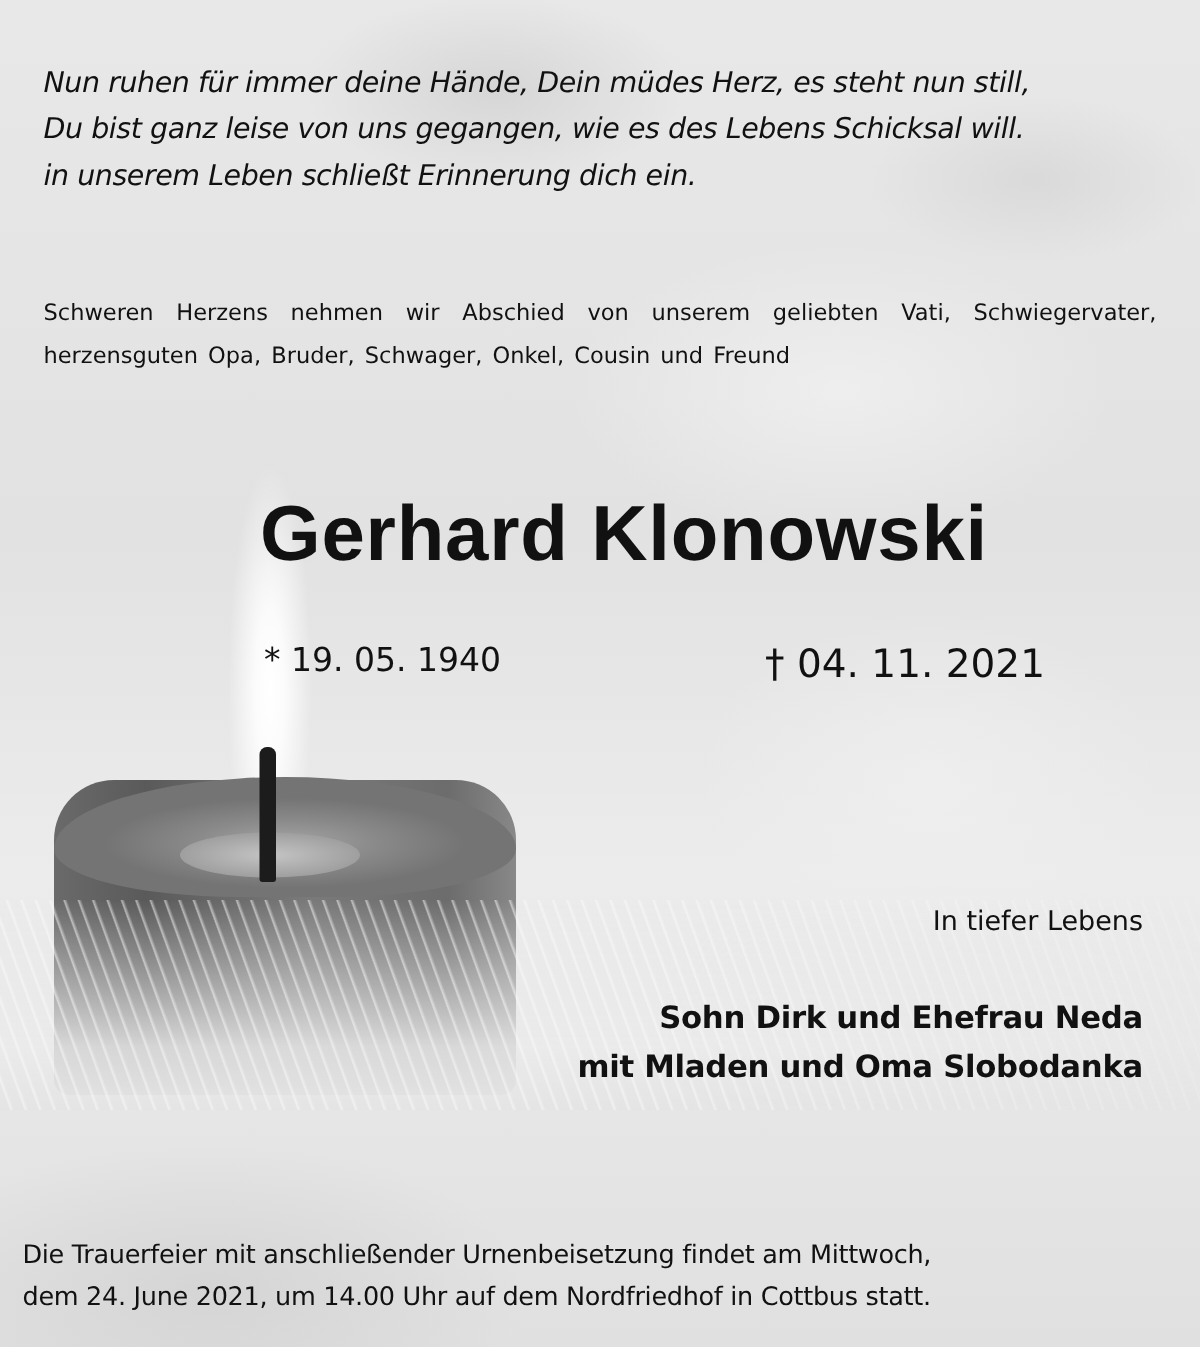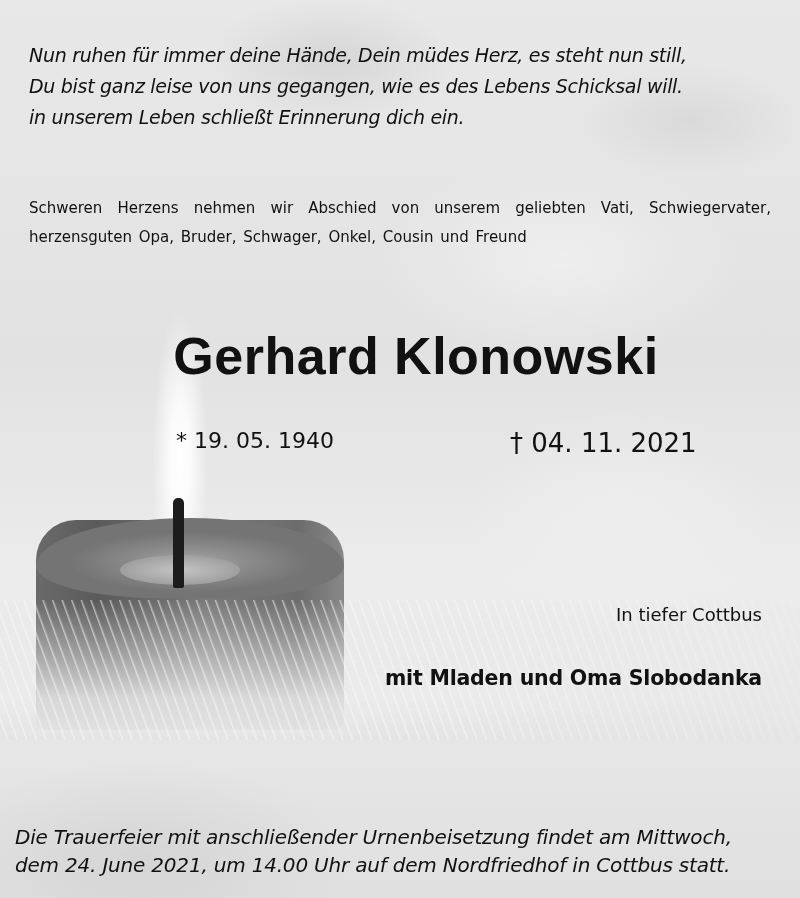--- a/index.html
+++ b/index.html
@@ -72,23 +72,22 @@
     .death { position: absolute; left: 490px; top: 428px; font-size: 26px; margin-left: 20px; }
     .mourning {
       position: absolute; right: 38px; top: 604px; font-size: 18px;
     }
     .family {
       position: absolute; right: 38px; top: 662px; text-align: right;
       font-weight: bold; font-size: 20.5px; line-height: 33px; letter-spacing: -0.2px;
     }
     .family div { white-space: nowrap; }
     .ceremony {
-      position: absolute; left: 15px; top: 823px; font-size: 20px; line-height: 28px;
+      position: absolute; left: 15px; top: 823px; font-size: 17px; line-height: 28px;
       letter-spacing: -0.2px;
-      font-style: italic;
     }
     .ceremony div { white-space: nowrap; }
   </style>
 </head>
 <body>
 
 <div class="bg"></div>
 
 <div class="candle-art">
   <div class="flame"></div>
@@ -105,22 +104,23 @@
   <div>in unserem Leben schließt Erinnerung dich ein.</div>
 </div>
 
 <div class="intro">Schweren Herzens nehmen wir Abschied von unserem geliebten Vati, Schwiegervater, herzensguten Opa, Bruder, Schwager, Onkel, Cousin und Freund</div>
 
 <div class="name">Gerhard Klonowski</div>
 
 <div class="birth">* 19. 05. 1940</div>
 <div class="death">† 04. 11. 2021</div>
 
-<div class="mourning">In tiefer Cottbus</div>
+<div class="mourning">In tiefer Lebens</div>
 
 <div class="family">
+  <div>Sohn Dirk und Ehefrau Neda</div>
   <div>mit Mladen und Oma Slobodanka</div>
 </div>
 
 <div class="ceremony">
   <div>Die Trauerfeier mit anschließender Urnenbeisetzung findet am Mittwoch,</div>
   <div>dem 24. June 2021, um 14.00 Uhr auf dem Nordfriedhof in Cottbus statt.</div>
 </div>
 
 </body></html>

